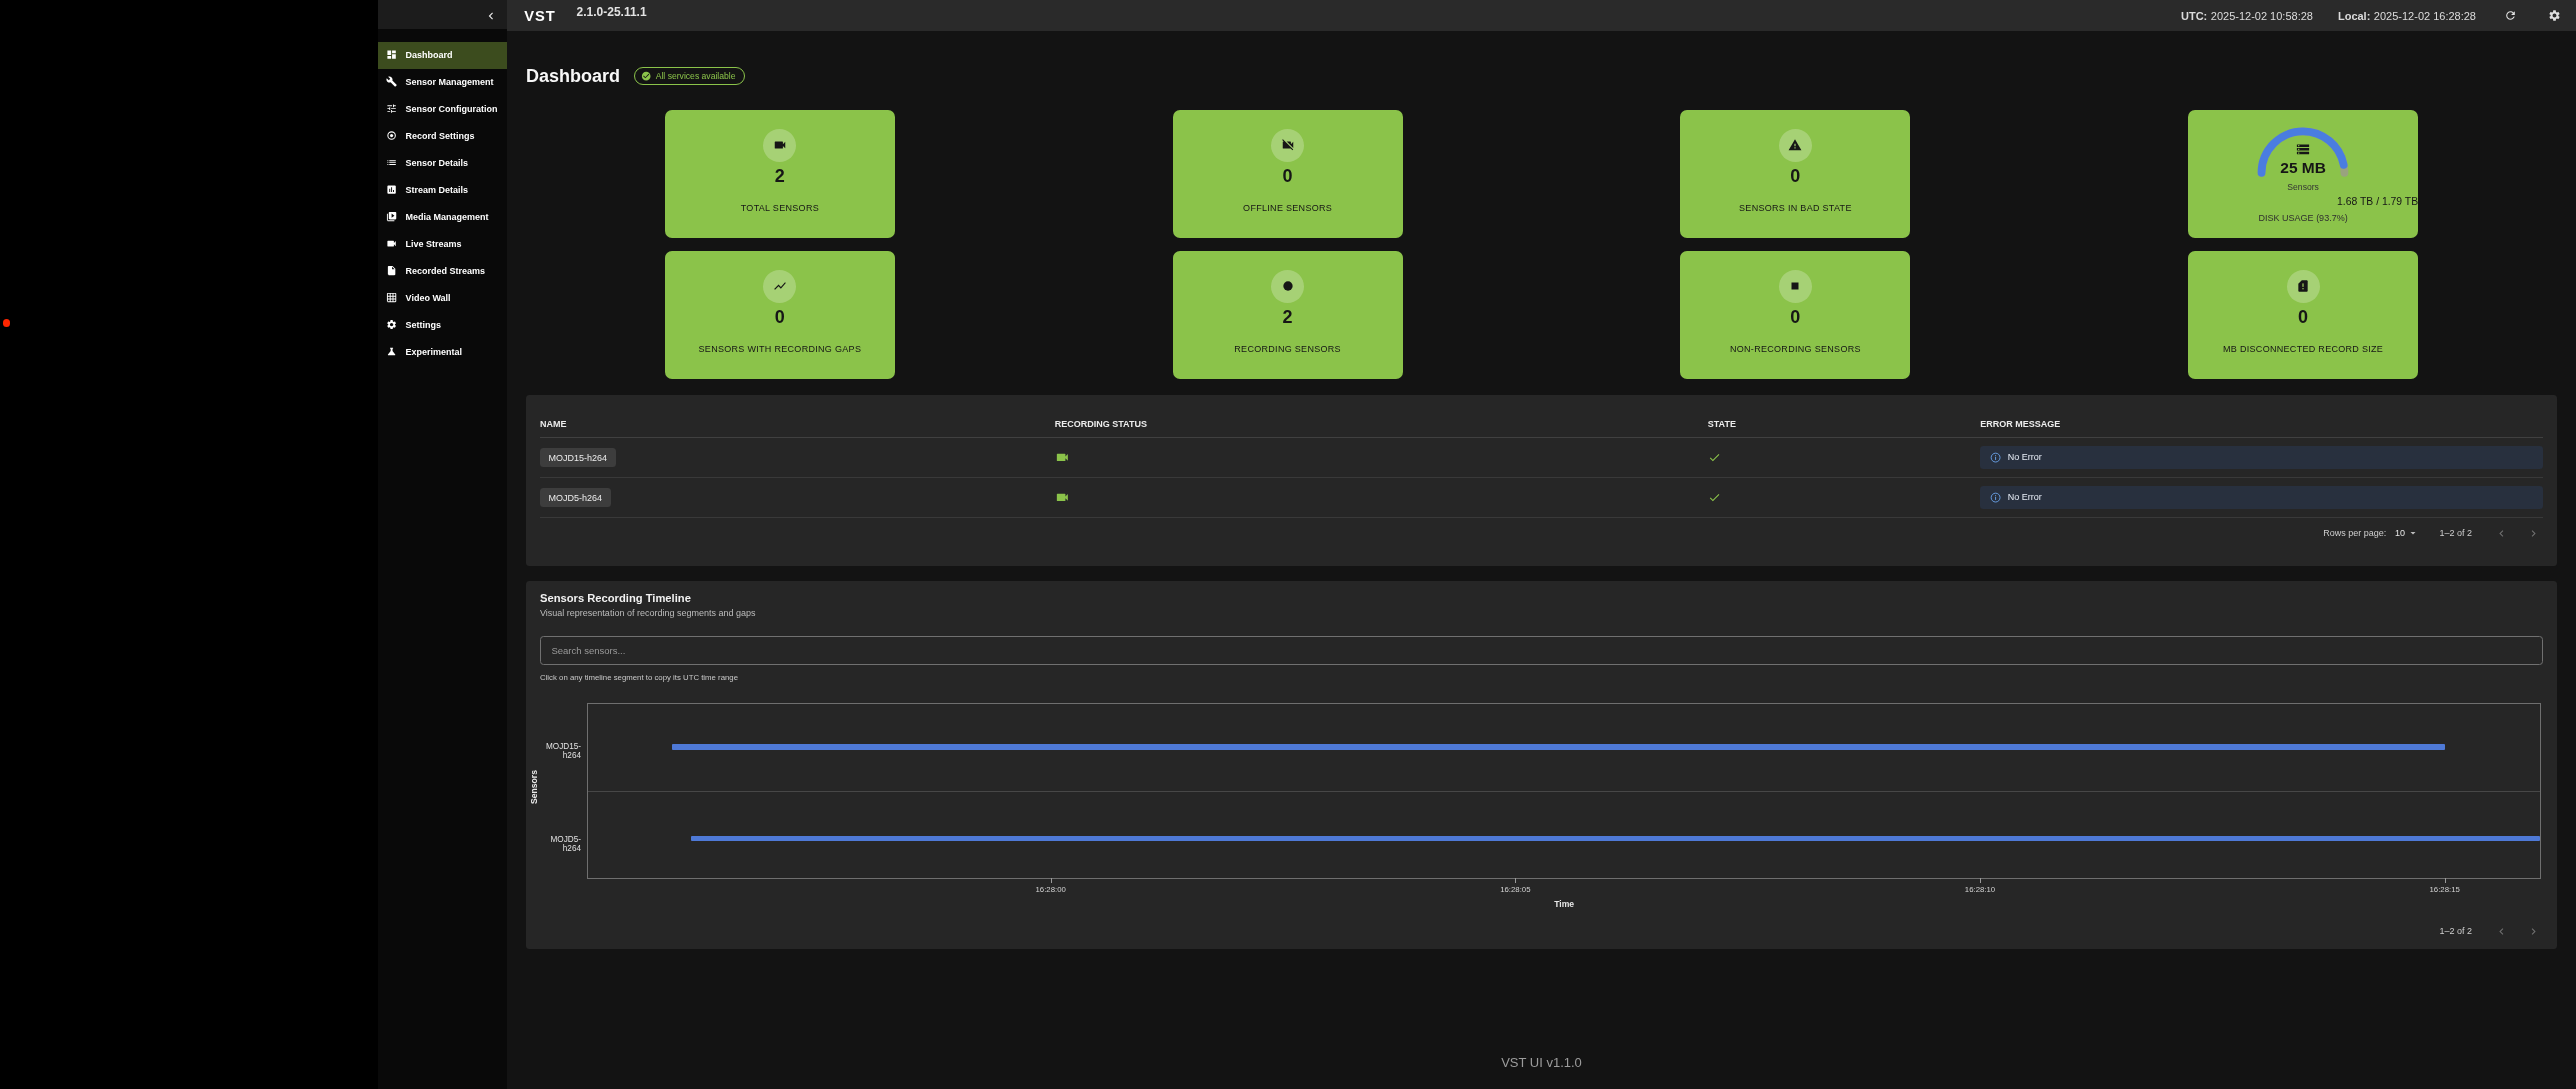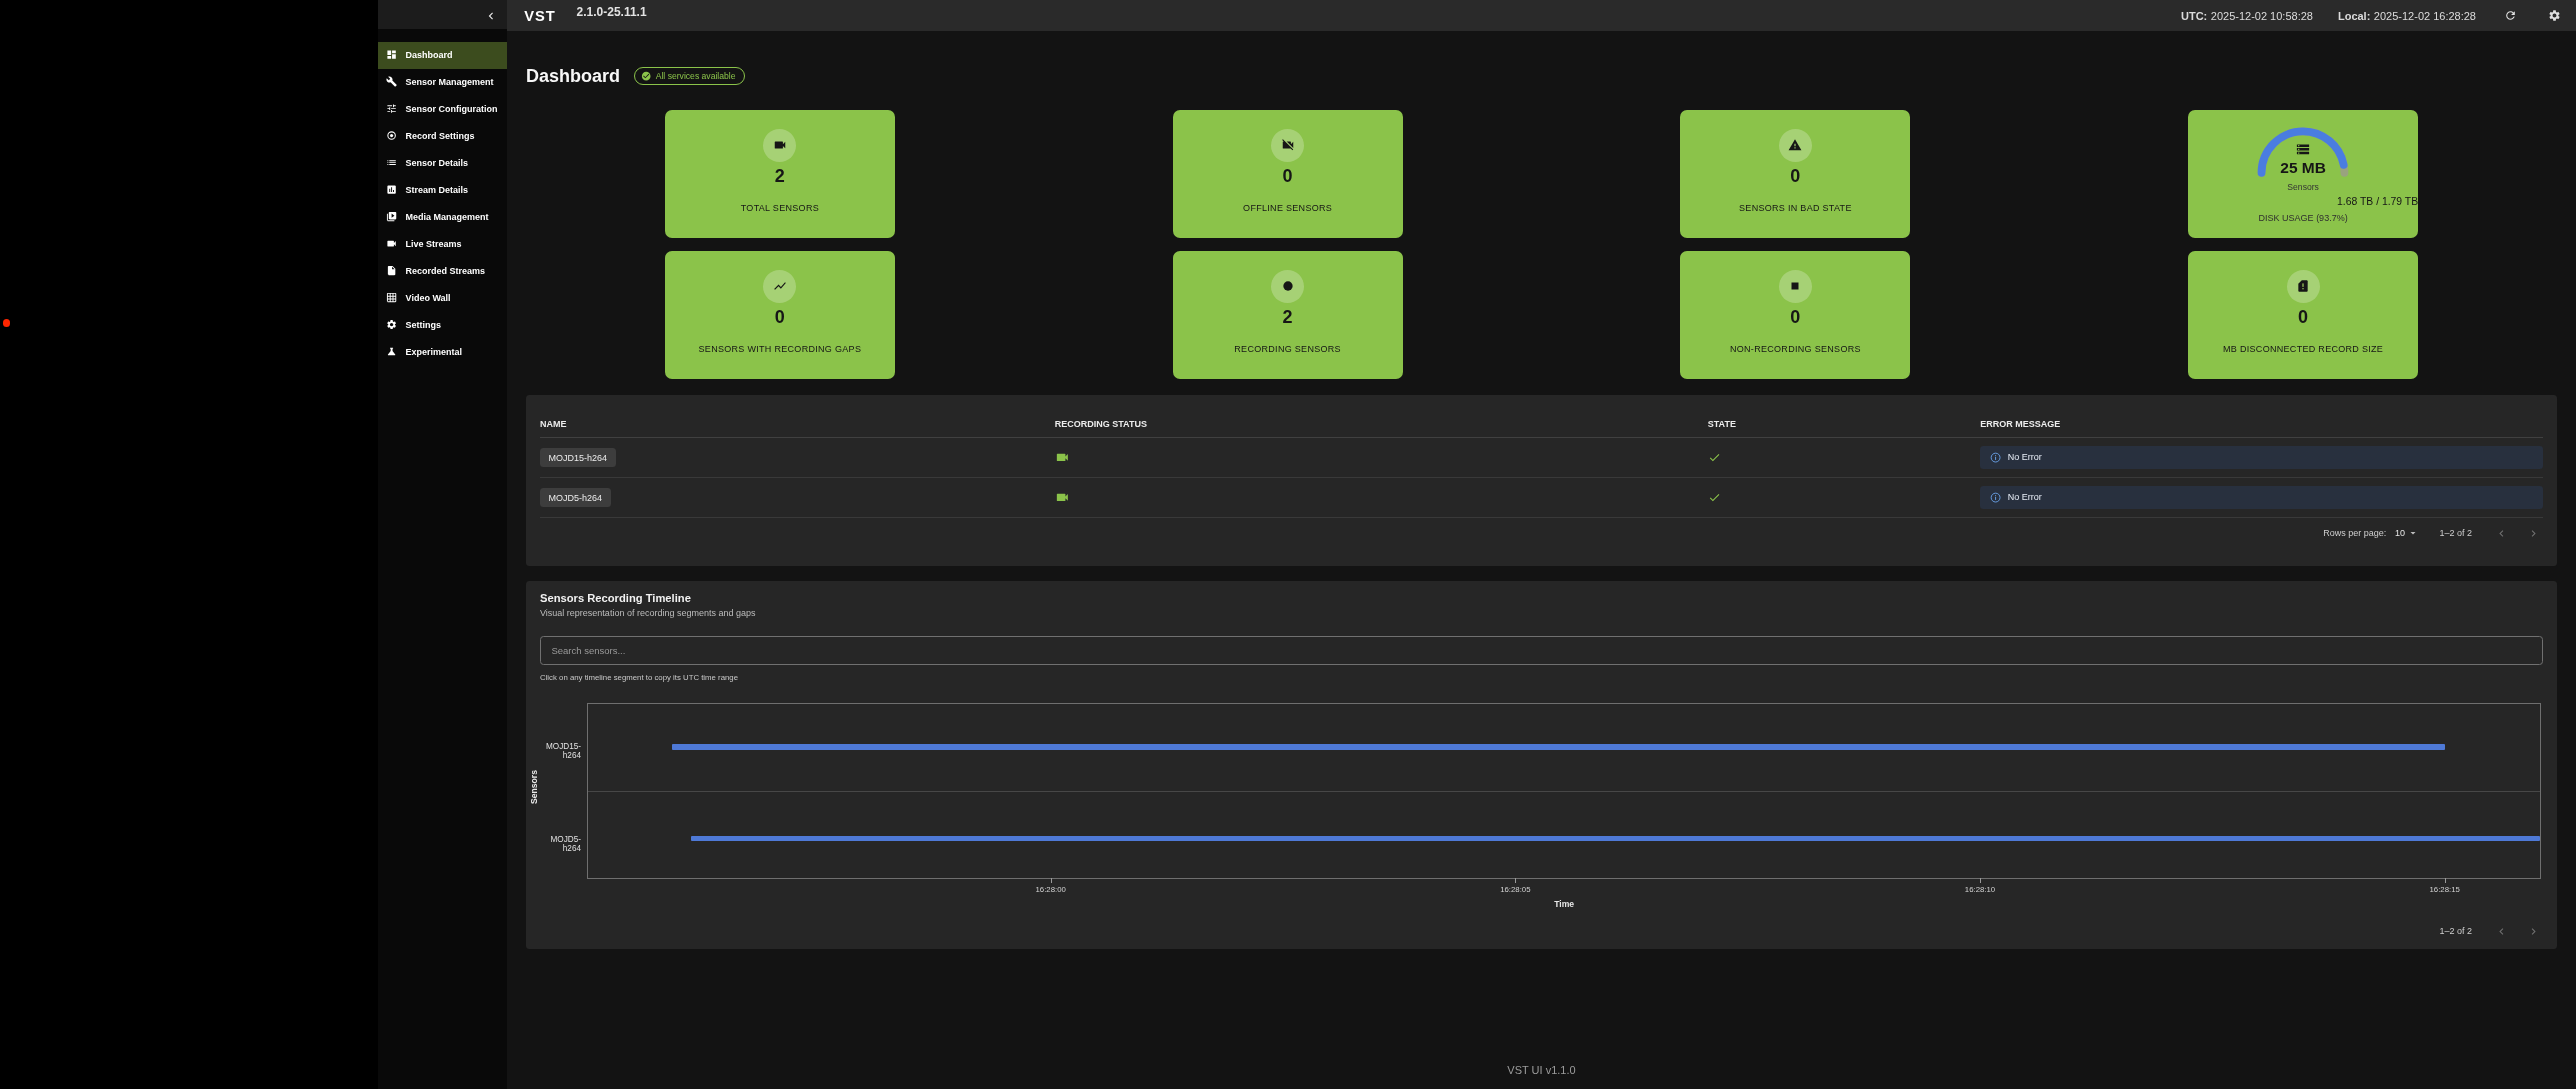--- a/index.html
+++ b/index.html
@@ -76,21 +76,21 @@
   .plot-divider { position:absolute; left:0; right:0; top:50%; height:0.9px; background:#474747; }
   .tl-bar { position:absolute; height:5.2px; background:#4e79d6; border-radius:0.9px; cursor:pointer; }
   .tick-mark { position:absolute; top:100%; width:0.9px; height:4.3px; background:#9a9a9a; }
   .tick-label { position:absolute; top:calc(100% + 7px); transform:translateX(-50%); font-size:7.8px; color:#d2d2d2; white-space:nowrap; }
   .time-label { position:absolute; top:calc(100% + 21px); left:50%; transform:translateX(-50%); font-size:8.6px; font-weight:700; color:#e8e8e8; }
   .row-label { position:absolute; left:0; width:41px; text-align:right; font-size:8.2px; color:#e2e2e2; }
   .y-label { position:absolute; left:-32px; top:95px; width:52px; text-align:center; transform:rotate(-90deg);
              font-size:8.6px; font-weight:700; color:#e8e8e8; }
   .tl-pagination { display:flex; align-items:center; justify-content:flex-end; font-size:9px; color:#cfcfcf; margin-top:7px; height:22.4px; }
 
-  .footer { position:absolute; left:129px; right:0; bottom:13px; text-align:center; font-size:11px; color:#9c9c9c; }
+  .footer { position:absolute; left:129px; right:0; bottom:19px; text-align:center; font-size:13px; color:#9c9c9c; }
 </style>
 </head>
 <body>
 
 <div class="red-dot"></div>
 
 <div class="window">
 
   <div class="topbar">
     <div class="topbar-left">

